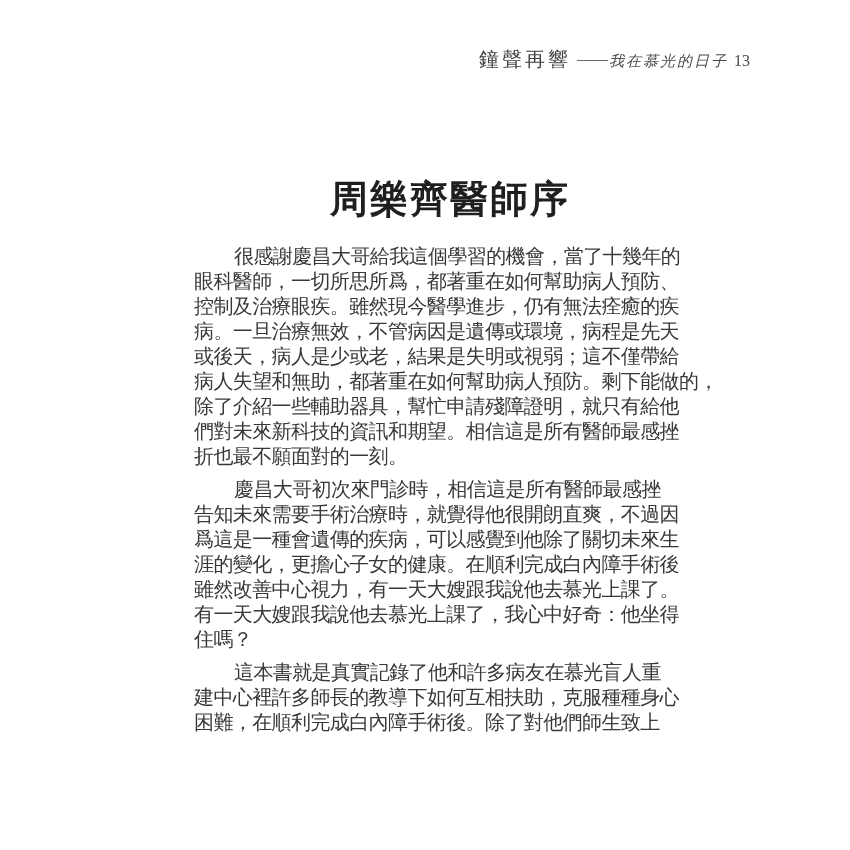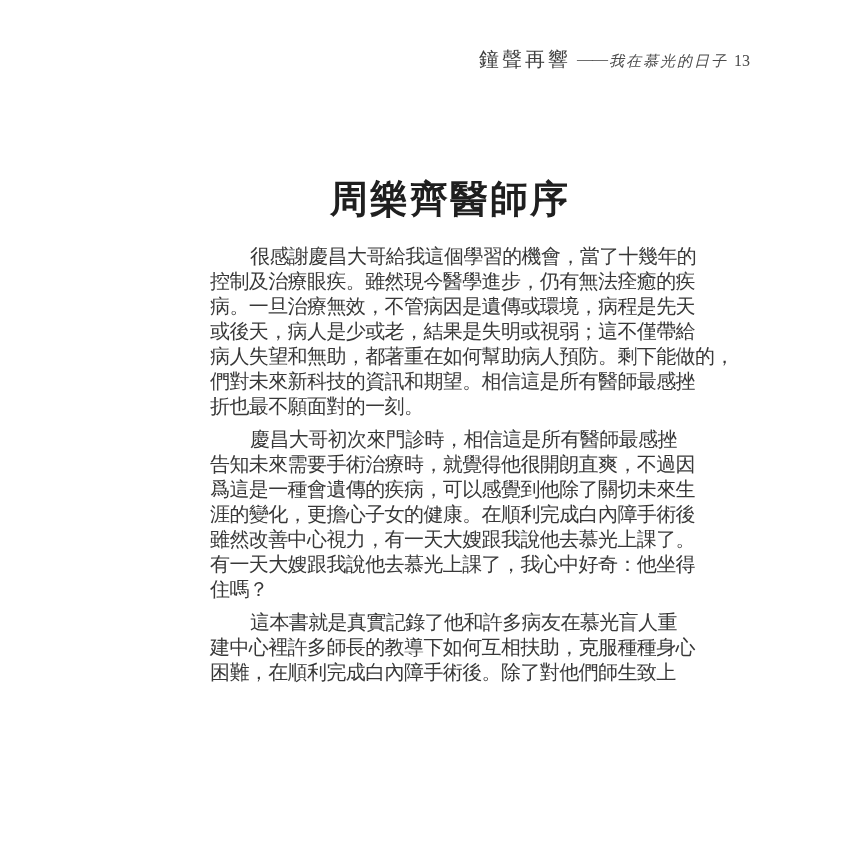--- a/index.html
+++ b/index.html
@@ -63,21 +63,21 @@
     color: #1f1f1f;
   }
   
   .body-text {
     position: absolute;
     top: 244px;
     left: 194px;
     width: 476px;
   }
   .para {
-    margin: 0 0 8px 16px;
+    margin: 0 0 8px 0;
   }
   .line {
     font-size: 20px;
     line-height: 25px;
     letter-spacing: -0.6px;
     white-space: nowrap;
     color: #383838;
   }
   .para .line:first-child {
     text-indent: 40px;
@@ -90,24 +90,26 @@
 
   <div class="running-header">
     <span class="book-title">鐘聲再響</span><span class="header-dash">——</span><span class="header-subtitle">我在慕光的日子</span><span class="page-number">13</span>
   </div>
 
   <div class="section-title">周樂齊醫師序</div>
 
   <div class="body-text">
     <div class="para">
         <div class="line">很感謝慶昌大哥給我這個學習的機會，當了十幾年的</div>
+        <div class="line">眼科醫師，一切所思所爲，都著重在如何幫助病人預防、</div>
         <div class="line">控制及治療眼疾。雖然現今醫學進步，仍有無法痊癒的疾</div>
         <div class="line">病。一旦治療無效，不管病因是遺傳或環境，病程是先天</div>
         <div class="line">或後天，病人是少或老，結果是失明或視弱；這不僅帶給</div>
         <div class="line">病人失望和無助，都著重在如何幫助病人預防。剩下能做的，</div>
+        <div class="line">除了介紹一些輔助器具，幫忙申請殘障證明，就只有給他</div>
         <div class="line">們對未來新科技的資訊和期望。相信這是所有醫師最感挫</div>
         <div class="line">折也最不願面對的一刻。</div>
       </div>
     <div class="para">
         <div class="line">慶昌大哥初次來門診時，相信這是所有醫師最感挫</div>
         <div class="line">告知未來需要手術治療時，就覺得他很開朗直爽，不過因</div>
         <div class="line">爲這是一種會遺傳的疾病，可以感覺到他除了關切未來生</div>
         <div class="line">涯的變化，更擔心子女的健康。在順利完成白內障手術後</div>
         <div class="line">雖然改善中心視力，有一天大嫂跟我說他去慕光上課了。</div>
         <div class="line">有一天大嫂跟我說他去慕光上課了，我心中好奇：他坐得</div>

